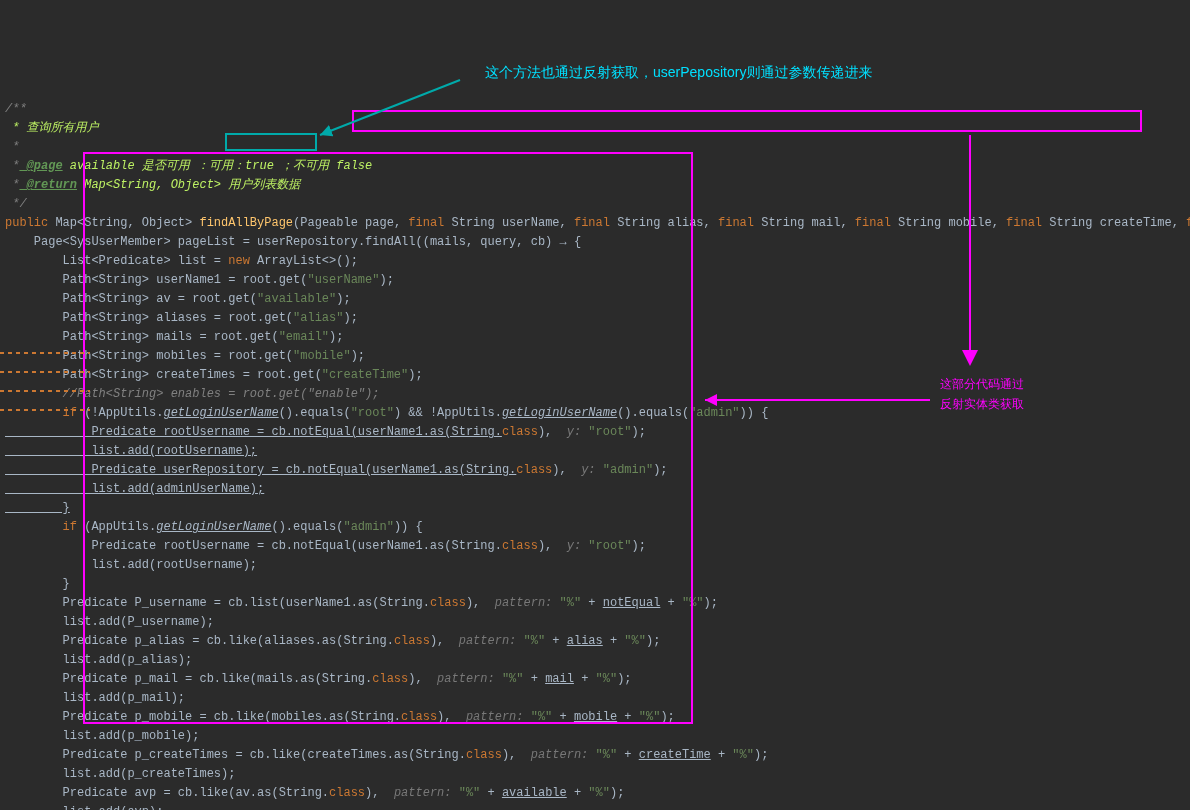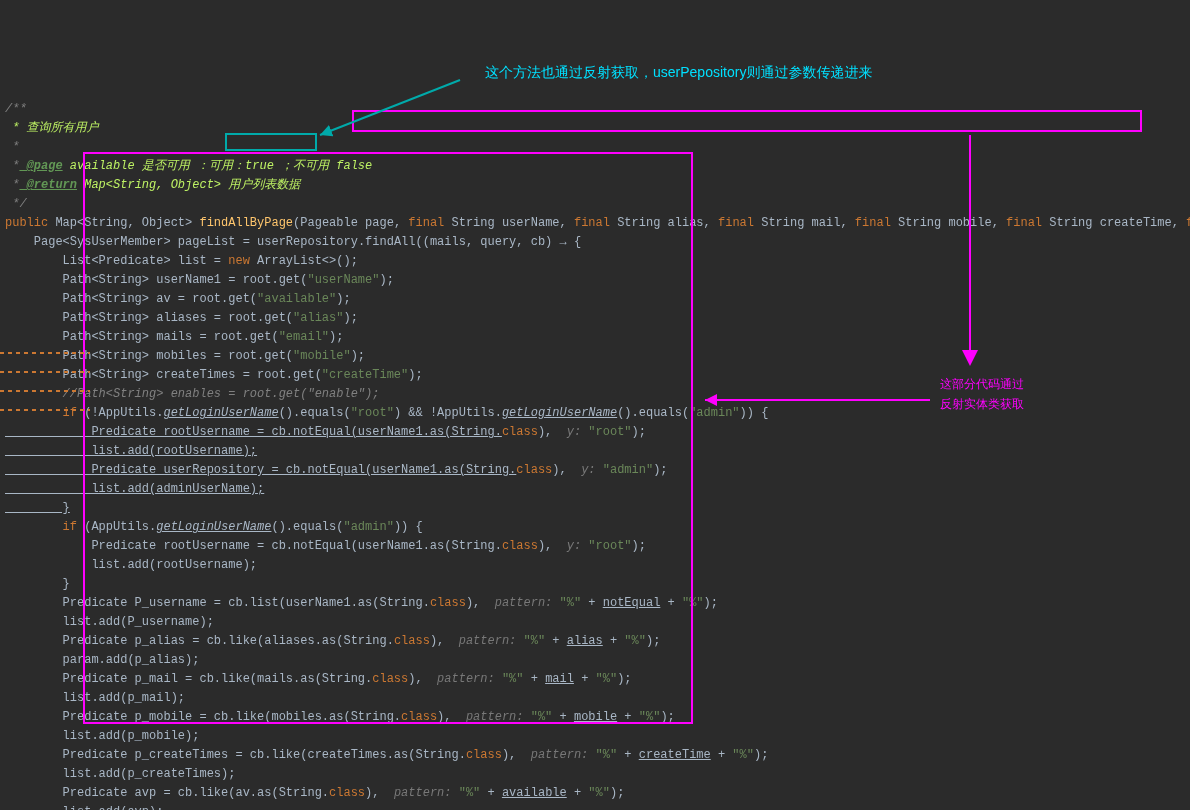--- a/index.html
+++ b/index.html
@@ -83,21 +83,21 @@
 <span class="underline">            Predicate userRepository = cb.notEqual(userName1.as(String.</span><span class="kw">class</span><span>),  </span><span class="paramhint">y:</span><span> </span><span class="str">"admin"</span><span>);</span>
 <span class="underline">            list.add(adminUserName);</span>
 <span class="underline">        }</span>
 <span>        </span><span class="kw">if</span><span> (AppUtils.</span><span class="underline" style="font-style:italic">getLoginUserName</span><span>().equals(</span><span class="str">"admin"</span><span>)) {</span>
 <span>            Predicate rootUsername = cb.notEqual(userName1.as(String.</span><span class="kw">class</span><span>),  </span><span class="paramhint">y:</span><span> </span><span class="str">"root"</span><span>);</span>
 <span>            list.add(rootUsername);</span>
 <span>        }</span>
 <span>        Predicate P_username = cb.list(userName1.as(String.</span><span class="kw">class</span><span>),  </span><span class="paramhint">pattern:</span><span> </span><span class="str">"%"</span><span> + </span><span class="underline">notEqual</span><span> + </span><span class="str">"%"</span><span>);</span>
 <span>        list.add(P_username);</span>
 <span>        Predicate p_alias = cb.like(aliases.as(String.</span><span class="kw">class</span><span>),  </span><span class="paramhint">pattern:</span><span> </span><span class="str">"%"</span><span> + </span><span class="underline">alias</span><span> + </span><span class="str">"%"</span><span>);</span>
-<span>        param.add(p_alias);</span>
+<span>        list.add(p_alias);</span>
 <span>        Predicate p_mail = cb.like(mails.as(String.</span><span class="kw">class</span><span>),  </span><span class="paramhint">pattern:</span><span> </span><span class="str">"%"</span><span> + </span><span class="underline">mail</span><span> + </span><span class="str">"%"</span><span>);</span>
 <span>        list.add(p_mail);</span>
 <span>        Predicate p_mobile = cb.like(mobiles.as(String.</span><span class="kw">class</span><span>),  </span><span class="paramhint">pattern:</span><span> </span><span class="str">"%"</span><span> + </span><span class="underline">mobile</span><span> + </span><span class="str">"%"</span><span>);</span>
 <span>        list.add(p_mobile);</span>
 <span>        Predicate p_createTimes = cb.like(createTimes.as(String.</span><span class="kw">class</span><span>),  </span><span class="paramhint">pattern:</span><span> </span><span class="str">"%"</span><span> + </span><span class="underline">createTime</span><span> + </span><span class="str">"%"</span><span>);</span>
 <span>        list.add(p_createTimes);</span>
 <span>        Predicate avp = cb.like(av.as(String.</span><span class="kw">class</span><span>),  </span><span class="paramhint">pattern:</span><span> </span><span class="str">"%"</span><span> + </span><span class="underline">available</span><span> + </span><span class="str">"%"</span><span>);</span>
 <span>        list.add(avp);</span>
 
         

